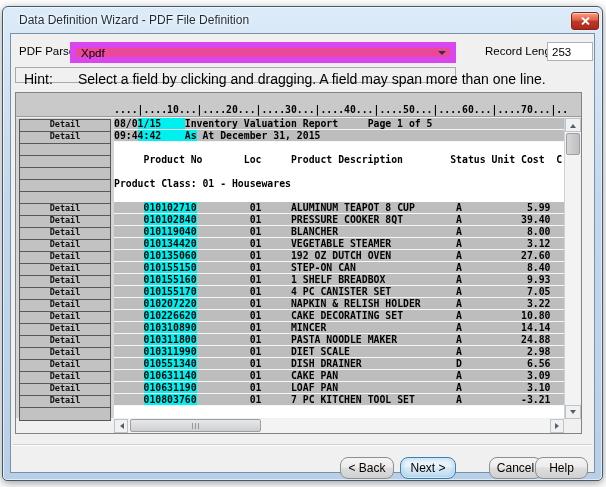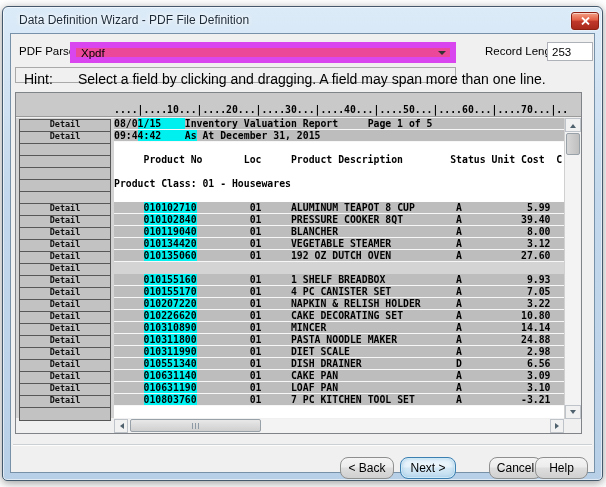--- a/index.html
+++ b/index.html
@@ -164,20 +164,21 @@
           <div class="row shaded">
             <div class="cell">Detail</div>
             <pre><span>     </span><span class="hl">010134420</span><span>         01     VEGETABLE STEAMER           A           3.12</span></pre>
           </div>
           <div class="row shaded">
             <div class="cell">Detail</div>
             <pre><span>     </span><span class="hl">010135060</span><span>         01     192 OZ DUTCH OVEN           A          27.60</span></pre>
           </div>
           <div class="row shaded">
             <div class="cell">Detail</div>
+            <pre><span>     </span><span class="hl">010155150</span><span>         01     STEP-ON CAN                 A           8.40</span></pre>
           </div>
           <div class="row shaded">
             <div class="cell">Detail</div>
             <pre><span>     </span><span class="hl">010155160</span><span>         01     1 SHELF BREADBOX            A           9.93</span></pre>
           </div>
           <div class="row shaded">
             <div class="cell">Detail</div>
             <pre><span>     </span><span class="hl">010155170</span><span>         01     4 PC CANISTER SET           A           7.05</span></pre>
           </div>
           <div class="row shaded">

